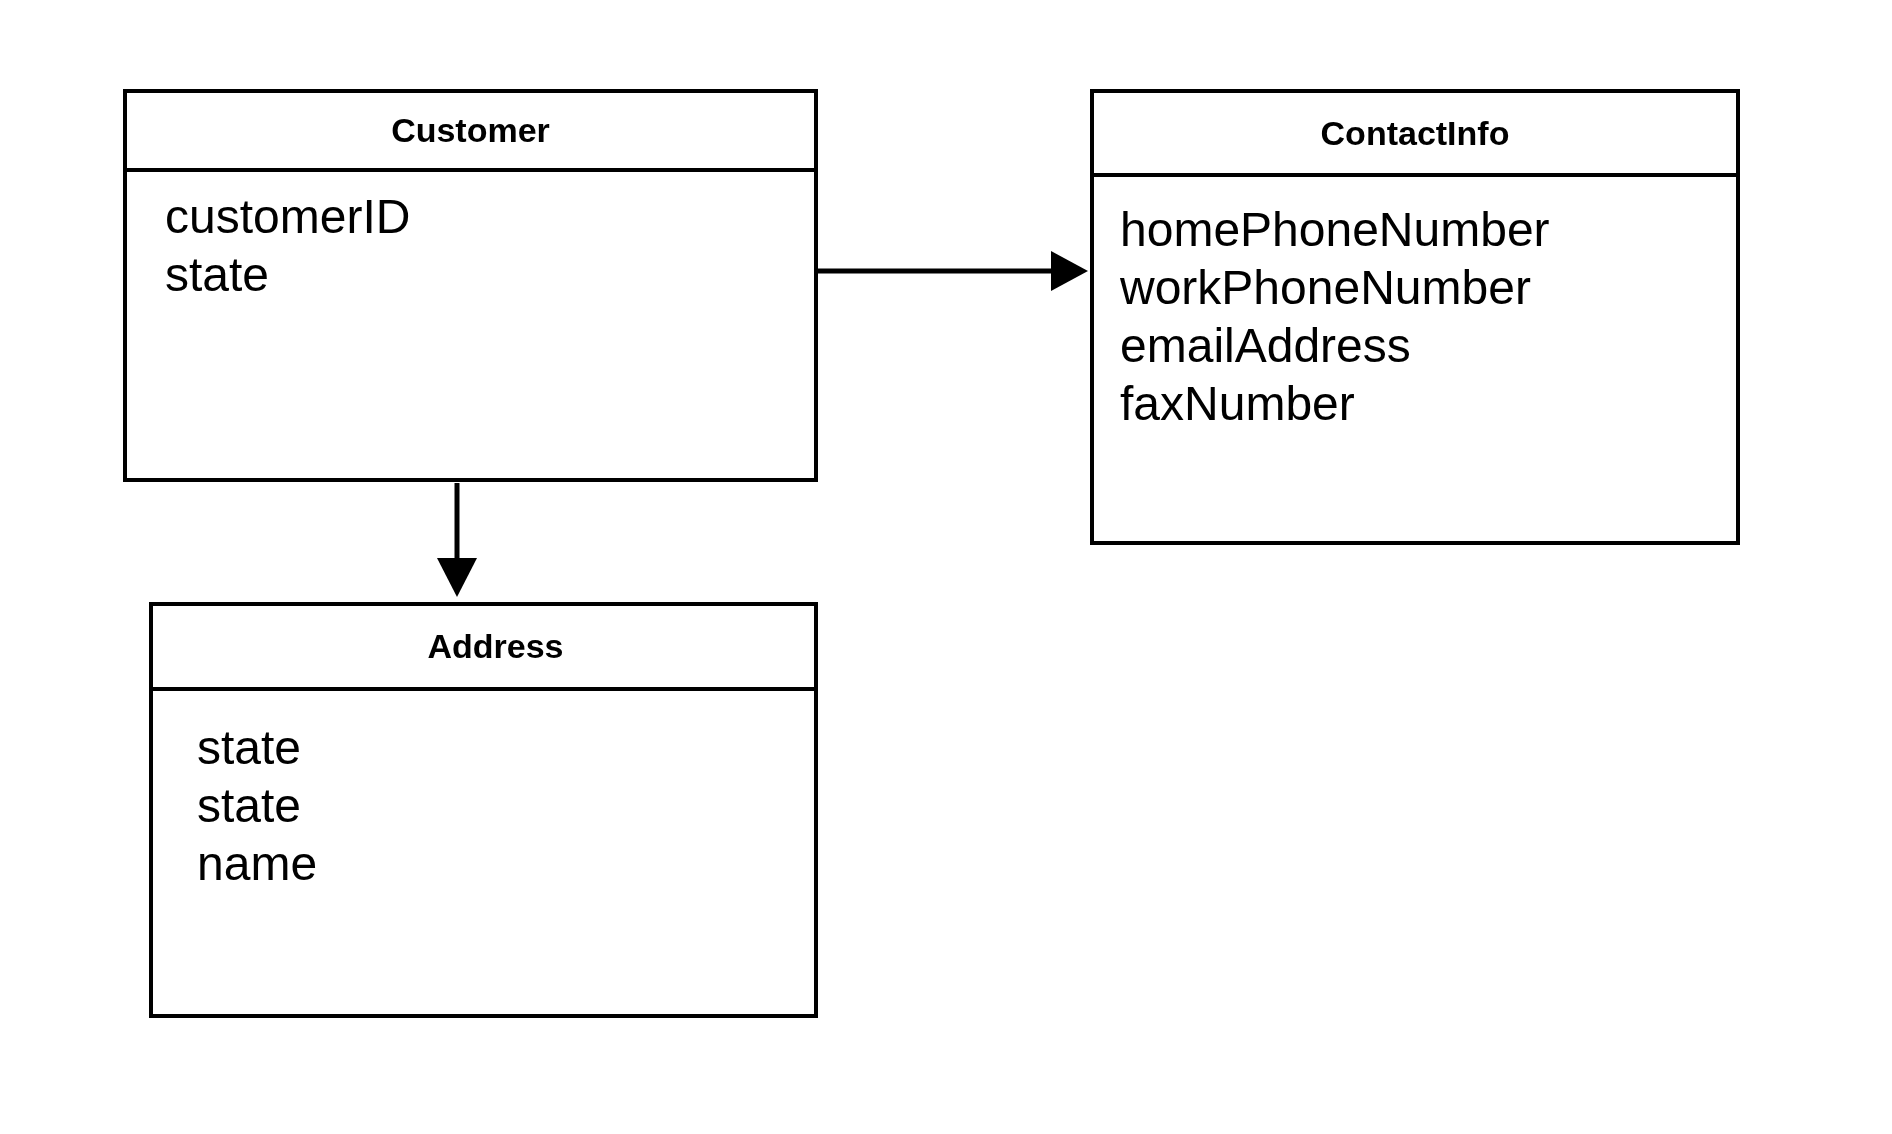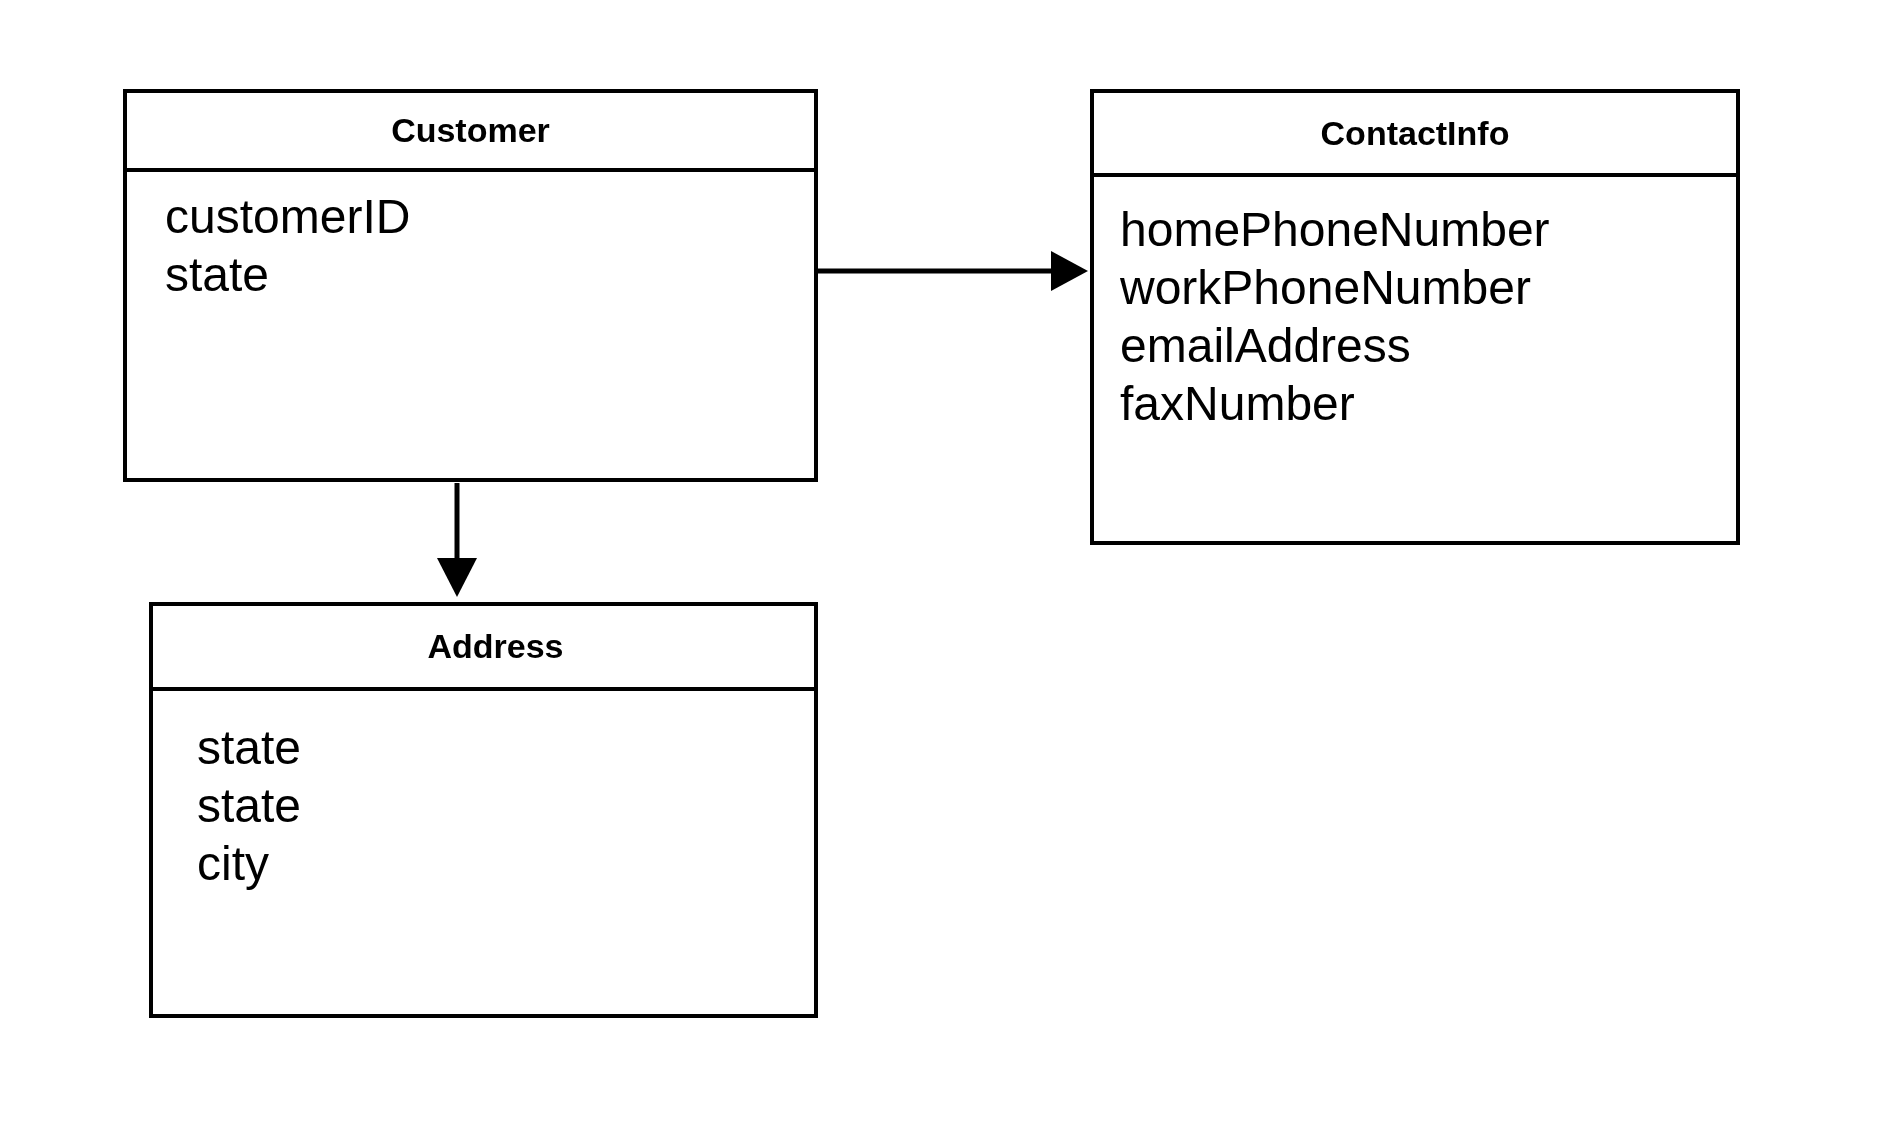--- a/index.html
+++ b/index.html
@@ -83,21 +83,21 @@
       <div class="uml-attr">emailAddress</div>
       <div class="uml-attr">faxNumber</div>
     </div>
   </div>
 
   <div class="uml-class" id="box-address">
     <div class="uml-class-title">Address</div>
     <div class="uml-class-attrs">
       <div class="uml-attr">state</div>
       <div class="uml-attr">state</div>
-      <div class="uml-attr">city</div>
+      <div class="uml-attr">name</div>
     </div>
   </div>
 
   <svg class="arrow-layer" viewBox="0 0 1892 1134" xmlns="http://www.w3.org/2000/svg">
 
     <g>
       <line x1="817" y1="271" x2="1054" y2="271" stroke="#000000" stroke-width="5"></line>
       <polygon points="1051,251 1051,291 1088,271" fill="#000000"></polygon>
     </g>
 

